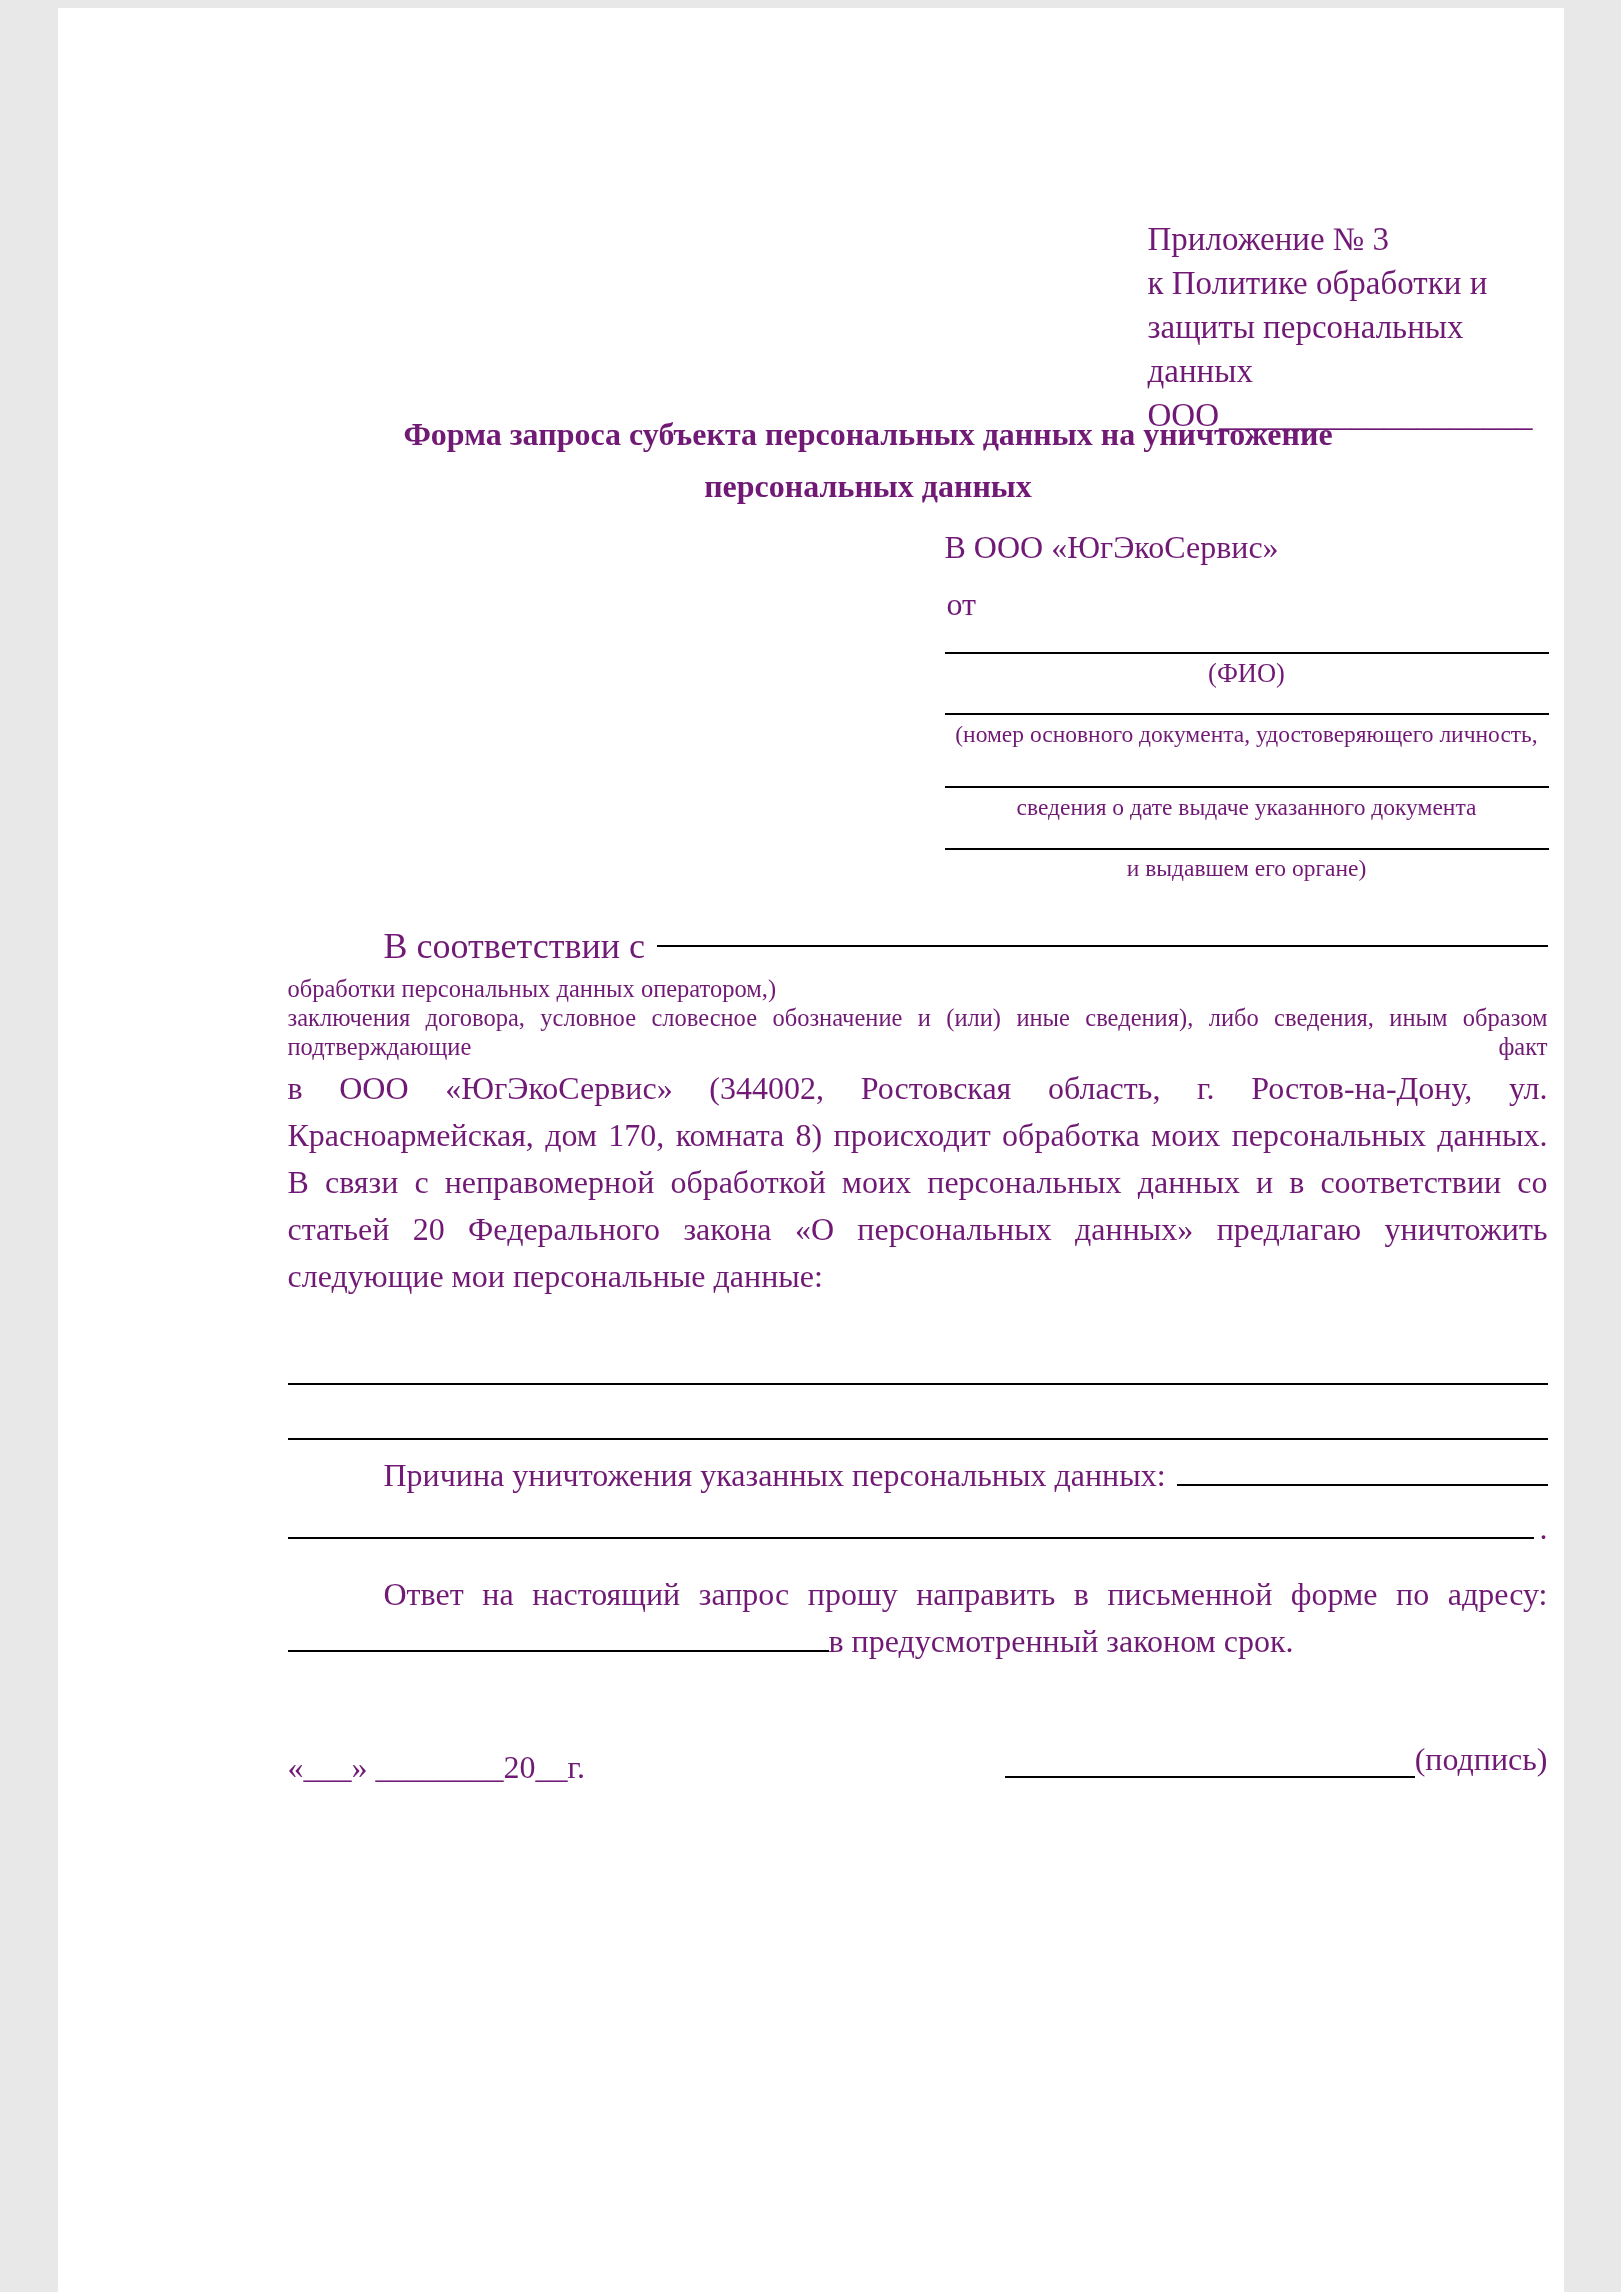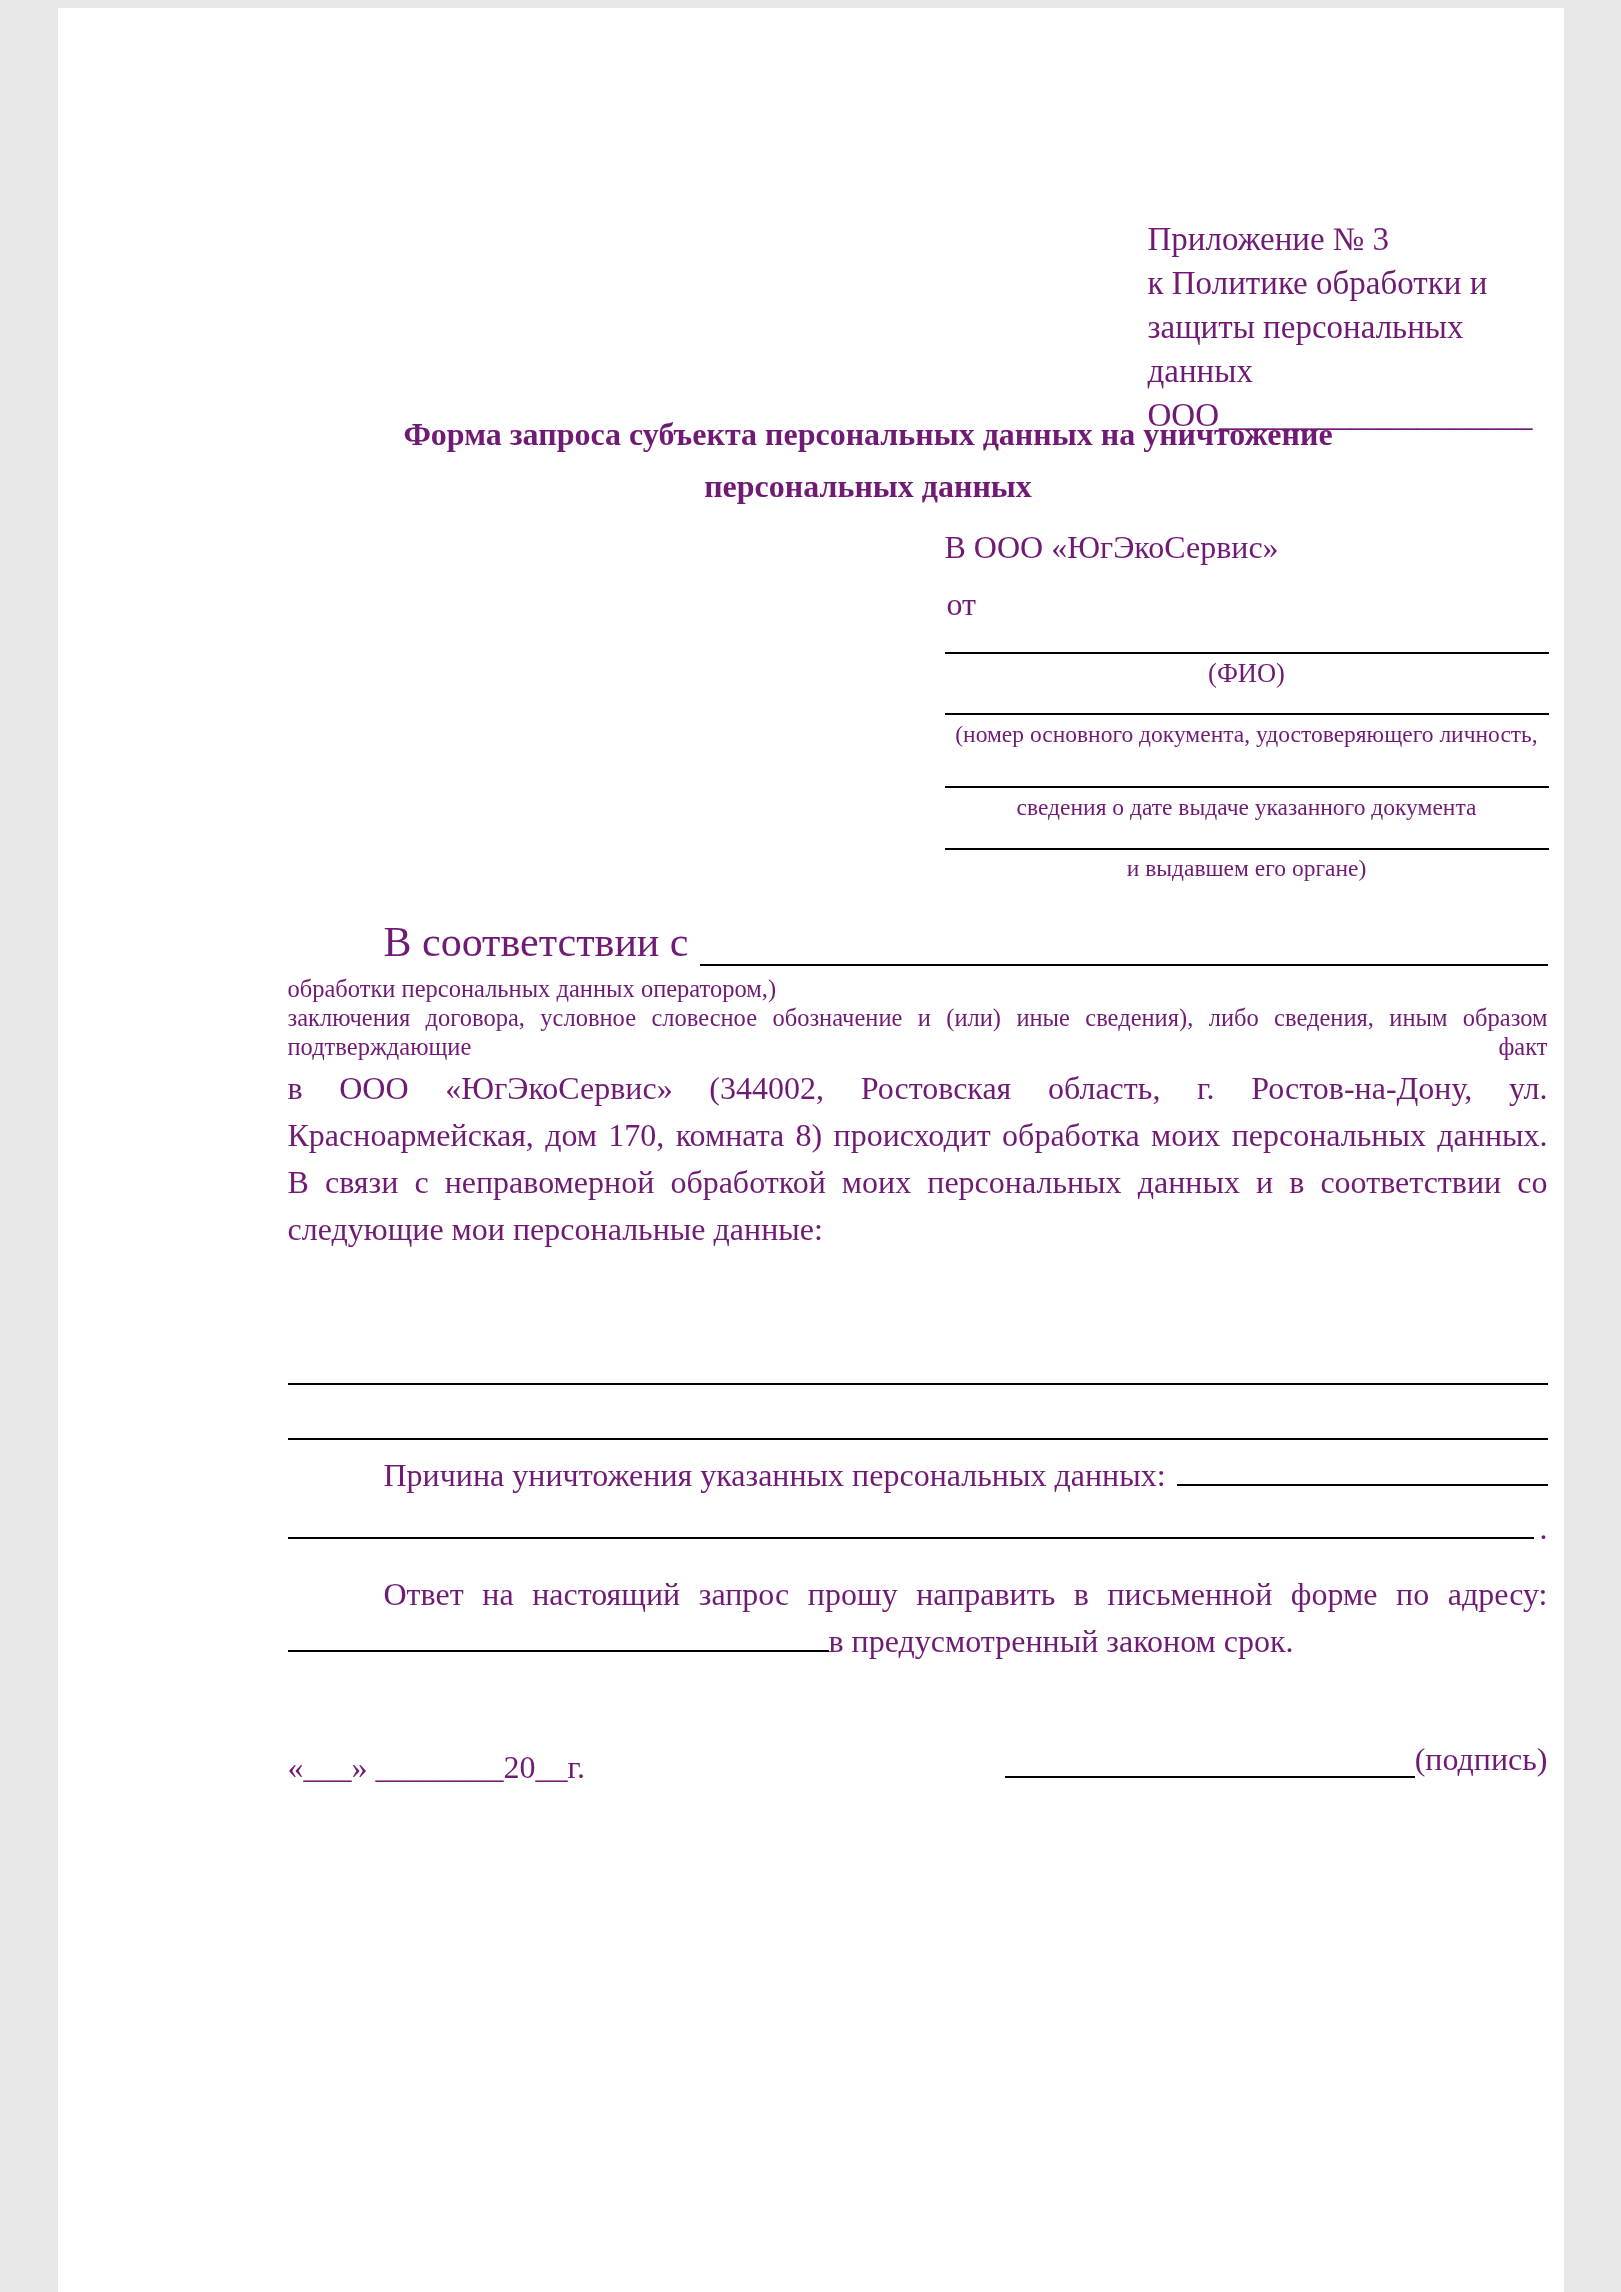--- a/index.html
+++ b/index.html
@@ -19,21 +19,21 @@
   .a-rule{position:absolute;left:0;right:0;height:0;border-bottom:2.9px solid #000;}
   .a-cap{position:absolute;left:0;right:0;text-align:center;}
   .cap-lg{font-size:26.5px;}
   .cap-sm{font-size:23.5px;}
   .r1{top:123px;} .c1{top:129px;}
   .r2{top:184px;} .c2{top:192px;}
   .r3{top:257px;} .c3{top:265px;}
   .r4{top:319px;} .c4{top:326px;}
   
   .accordance-lead{position:absolute;left:230px;top:917px;width:1260px;height:41px;
-    display:flex;align-items:flex-end;font-size:42px;}
+    display:flex;align-items:center;font-size:36px;}
   .lead-indent{width:96px;flex:0 0 96px;}
   .lead-text{white-space:nowrap;}
   .rule-fill{flex:1 1 auto;height:0;border-bottom:2.9px solid #000;margin-left:11.8px;}
   .accordance-note{position:absolute;left:230px;top:966px;width:1260px;font-size:24.5px;line-height:29px;}
   .note-line{text-align:justify;text-align-last:justify;}
   .note-first{padding-left:96px;}
   .note-last{text-align:left;text-align-last:left;}
   
   .body-par{position:absolute;left:230px;top:1057px;width:1260px;font-size:32px;line-height:47px;}
   .jline{text-align:justify;text-align-last:justify;}
@@ -102,20 +102,21 @@
 
   <div class="accordance-note">
     <div class="note-line note-last">обработки персональных данных оператором,)</div>
     <div class="note-line">заключения договора, условное словесное обозначение и (или) иные сведения), либо сведения, иным образом подтверждающие факт</div>
   </div>
 
   <div class="body-par">
     <div class="jline">в ООО «ЮгЭкоСервис» (344002, Ростовская область, г. Ростов-на-Дону, ул.</div>
     <div class="jline">Красноармейская, дом 170, комната 8) происходит обработка моих персональных данных.</div>
     <div class="jline">В связи с неправомерной обработкой моих персональных данных и в соответствии со</div>
+    <div class="jline">статьей 20 Федерального закона «О персональных данных» предлагаю уничтожить</div>
     <div class="nline">следующие мои персональные данные:</div>
   </div>
 
   <div class="blank-full b1"></div>
   <div class="blank-full b2"></div>
 
   <div class="reason">
     <span class="lead-indent"></span>
     <span class="lead-text">Причина уничтожения указанных персональных данных:</span>
     <span class="rule-fill"></span>

